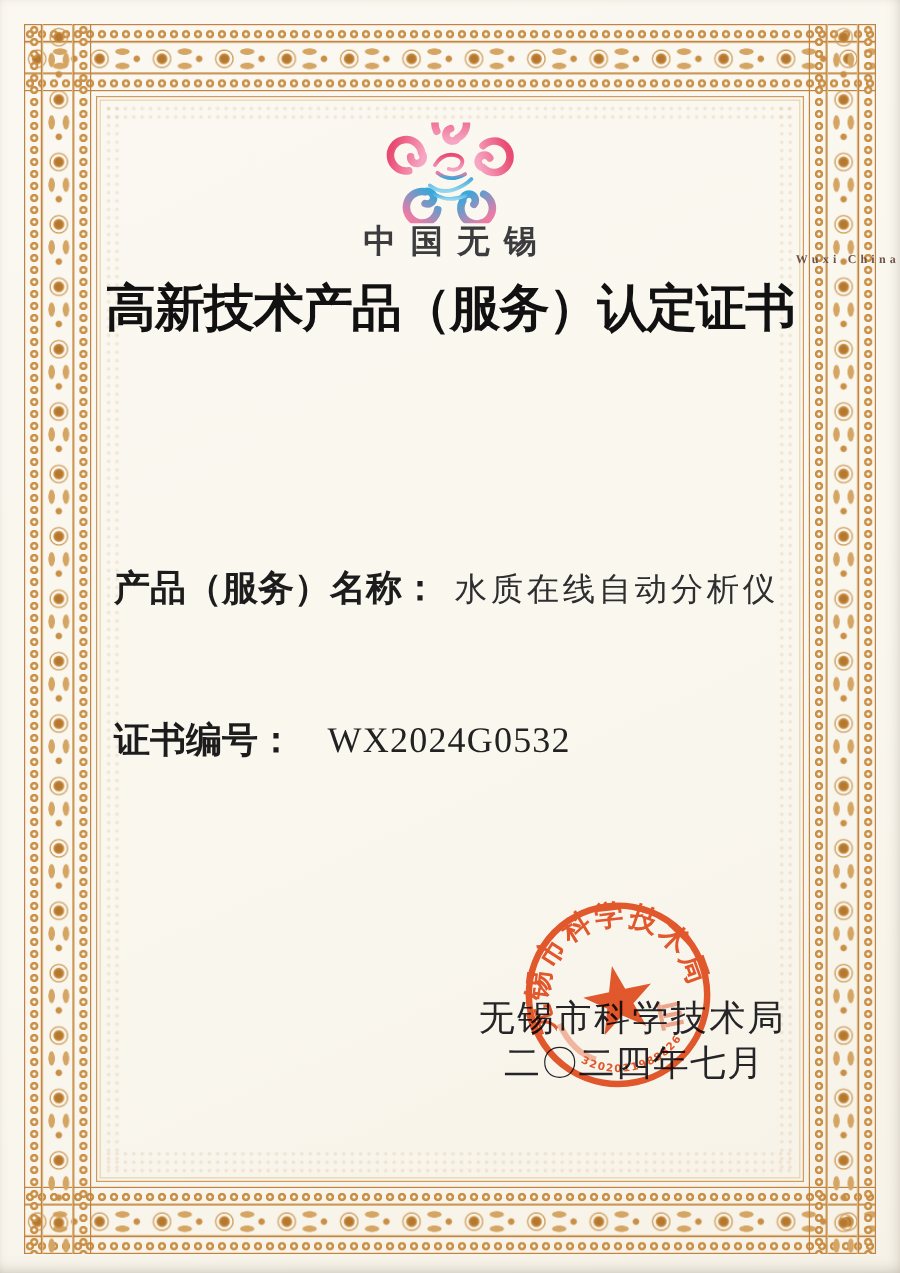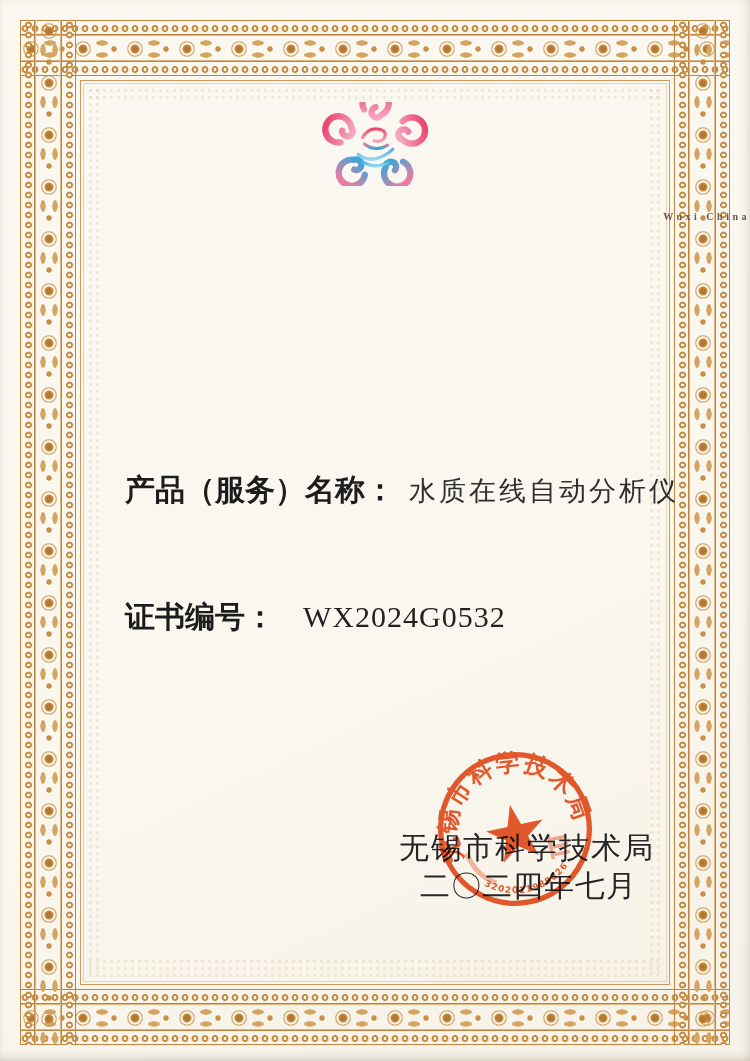--- a/index.html
+++ b/index.html
@@ -80,21 +80,21 @@
   .title{
     position:absolute;top:229px;left:0;right:0;text-align:center;
     font-family:"DejaVu Serif",serif;font-weight:700;font-size:42px;
     letter-spacing:-1px;color:#111;
   }
   
   .field{position:absolute;left:95px;white-space:nowrap;}
   .f1{top:470px}.f2{top:534px}.f3{top:597px}
   .field .lab{
     font-family:"Liberation Sans",sans-serif;font-weight:700;font-size:30px;color:#1c1c1c;
-    display:inline-block;vertical-align:baseline;margin-left:30px;
+    display:inline-block;vertical-align:baseline;
   }
   .field .val{
     font-family:"DejaVu Serif",serif;font-size:27px;color:#2e2e30;
     letter-spacing:3px;display:inline-block;margin-left:14px;vertical-align:baseline;
   }
   .f3 .val{font-family:"Liberation Serif",serif;font-size:30px;letter-spacing:1px;margin-left:28px;color:#222;}
   
   .validity{
     position:absolute;left:118px;top:842px;
     font-family:"DejaVu Serif",serif;font-size:28px;color:#2c2c2e;letter-spacing:6px;
@@ -163,22 +163,24 @@
       <use href="#lobe" transform="rotate(-144) translate(0,-14)" stroke="url(#gMix)"></use>
       <use href="#lobe" transform="rotate(144) translate(0,-14)" stroke="url(#gMix)"></use>
 
       <path d="M -12 -4 q 6 -10 16 -8 q 8 2 5 8 q -3 5 -10 3" fill="none" stroke="url(#gPink)" stroke-width="3" stroke-linecap="round"></path>
       <path d="M -10 2 q 10 8 22 1" fill="none" stroke="url(#gMix)" stroke-width="3" stroke-linecap="round"></path>
 
       <path d="M -16 12 q 9 7 20 3 q 8 -3 13 -8" fill="none" stroke="url(#gBlue)" stroke-width="3" stroke-linecap="round"></path>
       <path d="M -12 19 q 11 7 24 1" fill="none" stroke="url(#gBlue)" stroke-width="3" stroke-linecap="round"></path>
     </g>
   </svg>
+  <div class="logo-cn">中国无锡</div>
   <div class="logo-en">Wuxi China</div>
 
+  <div class="title">高新技术产品（服务）认定证书</div>
 
   <div class="field f1">
     <span class="lab">产品（服务）名称：</span><span class="val">水质在线自动分析仪</span>
   </div>
   <div class="field f3">
     <span class="lab">证书编号：</span><span class="val">WX2024G0532</span>
   </div>
 
   <div class="issuer-name">无锡市科学技术局</div>
   <div class="issuer-date">二〇二四年七月</div>

